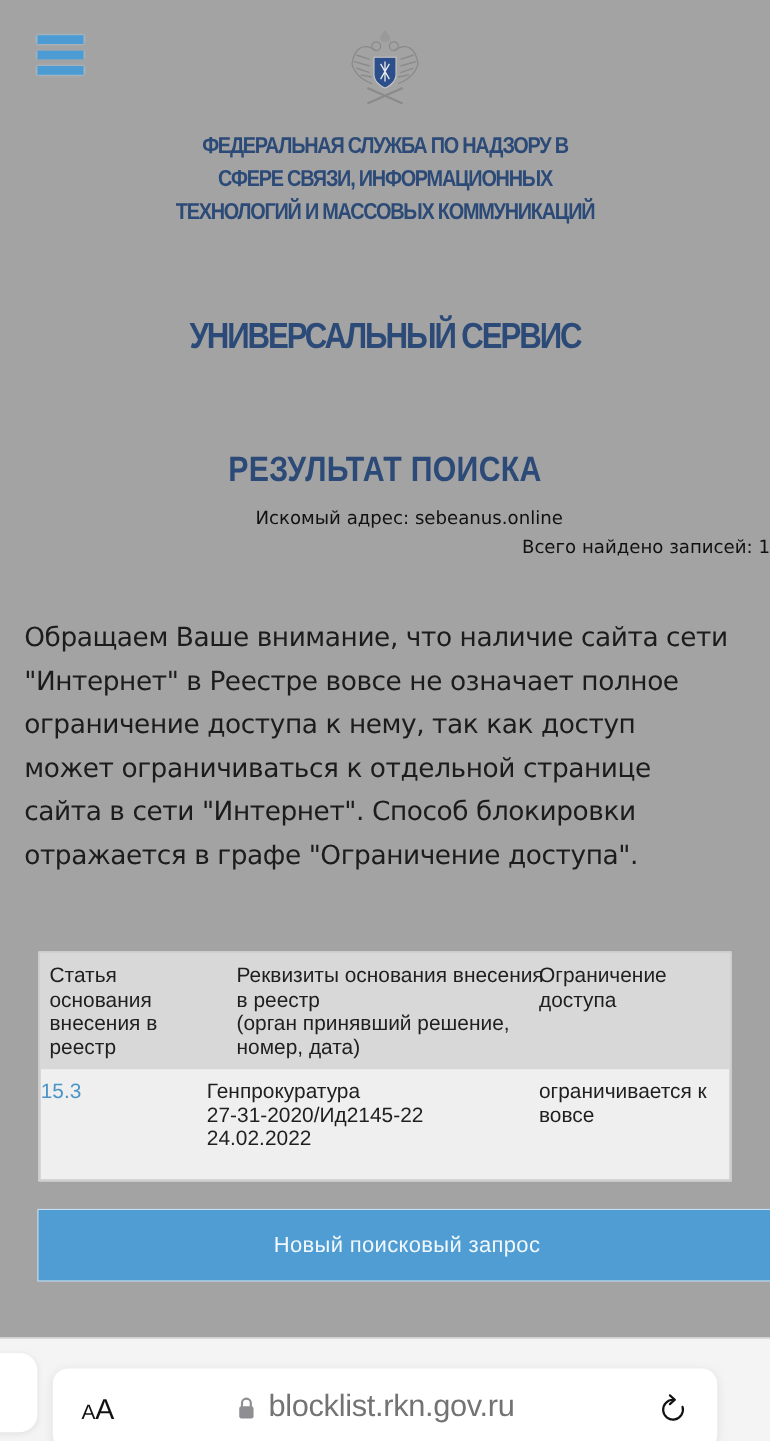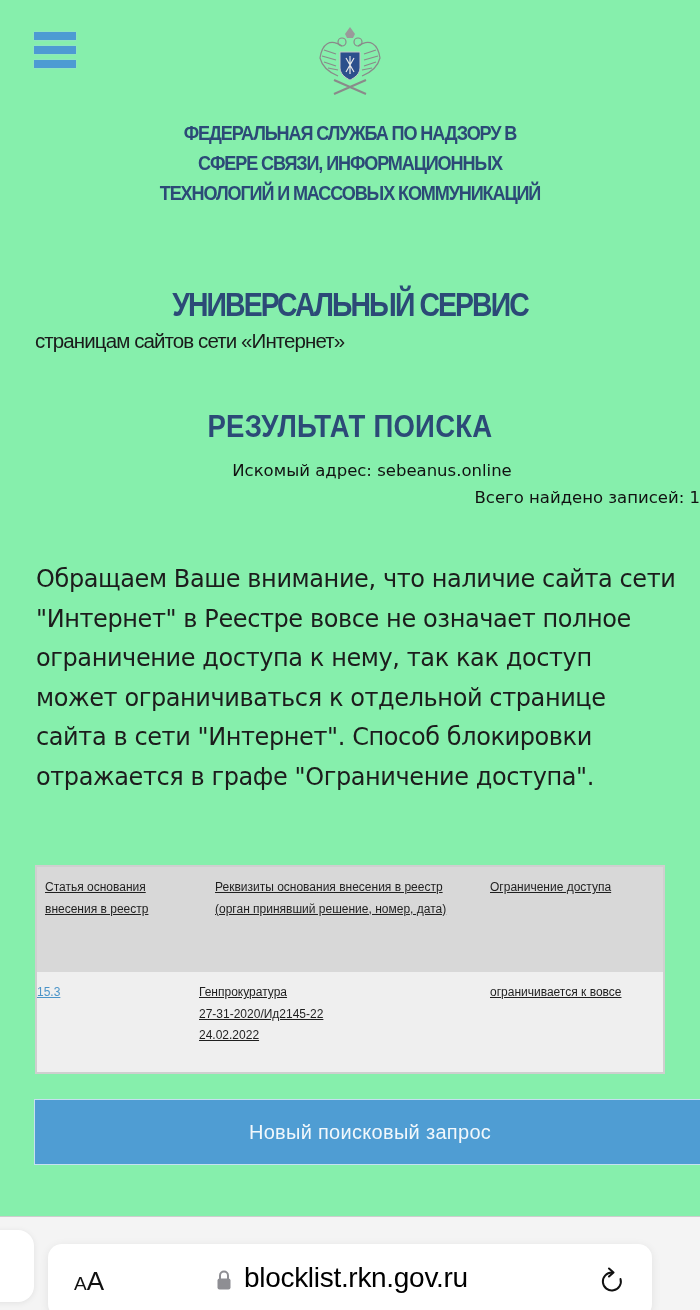--- a/index.html
+++ b/index.html
@@ -3,21 +3,21 @@
 <meta charset="utf-8">
 <style>
   * { box-sizing: border-box; margin: 0; padding: 0; }
   html, body { width: 700px; height: 1310px; overflow: hidden; }
   body {
     background: #e6e6e6;
     font-family: "DejaVu Sans", sans-serif;
     position: relative;
     color: #111;
   }
-  .page { position: absolute; left: 0; top: 0; width: 700px; height: 1216px; background: #86efac; }
+  .page { position: absolute; left: 0; top: 0; width: 700px; height: 1216px; background: #a3a3a3; }
 
   .menu-btn { position: absolute; left: 34px; top: 32px; width: 42px; height: 38px; cursor: pointer; }
   .menu-btn span {
     position: absolute; left: 0; width: 42px; height: 8px;
     background: #4d9bd3; box-shadow: 0 0 2px #a9d2ef;
   }
   .menu-btn span:nth-child(1) { top: 0; }
   .menu-btn span:nth-child(2) { top: 14px; }
   .menu-btn span:nth-child(3) { top: 28px; }
 
@@ -50,40 +50,40 @@
     font-size: 32px; letter-spacing: 0.3px; transform: scaleX(0.86);
   }
   .meta {
     position: absolute; left: 0; width: 700px; text-align: center;
     font-family: "DejaVu Sans", sans-serif; font-size: 16.5px; color: #111; padding-left: 44px;
   }
   .meta.addr { top: 461px; }
   .meta.count { top: 488px; text-align: right; }
 
   .notice {
-    position: absolute; left: 36px; top: 560px; width: 640px;
+    position: absolute; left: 22px; top: 560px; width: 640px;
     font-family: "DejaVu Sans", sans-serif; font-size: 24px;
     line-height: 39.5px; color: #1c1c1c; letter-spacing: -0.4px;
   }
 
   .results-table {
     position: absolute; left: 35px; top: 865px; width: 630px; height: 209px;
     border: 2px solid #cfcfcf; background: #efefef;
   }
   .thead { position: absolute; left: 0; top: 0; width: 626px; height: 105px; background: #d8d8d8; }
   .th, .td {
     position: absolute; font-family: "Liberation Sans", sans-serif;
-    font-size: 12px; line-height: 21.5px; color: #1f1f1f; text-decoration: underline;
+    font-size: 19px; line-height: 21.5px; color: #1f1f1f;
   }
   .th.c1 { left: 8px; top: 10px; width: 120px; }
   .th.c2 { left: 151px; top: 10px; width: 290px; margin-left: 27px; }
   .th.c3 { left: 453px; top: 10px; width: 170px; }
   .td { top: 115px; }
   .td.c1 { left: 0; color: #4b94c8; cursor: pointer; }
-  .td.c2 { left: 162px; width: 290px; }
+  .td.c2 { left: 151px; width: 290px; }
   .td.c3 { left: 453px; width: 165px; }
 
   .new-search-btn {
     position: absolute; left: 35px; top: 1100px; width: 670px; height: 64px;
     background: #4f9dd3; color: #f2f8fc; border: none;
     font-family: "Liberation Sans", sans-serif; font-size: 20px; letter-spacing: 0.3px;
     cursor: pointer; display: flex; align-items: center; justify-content: center;
     box-shadow: 0 0 0 1px #c7e0f1;
   }
 
@@ -101,21 +101,21 @@
   }
   .aa-btn {
     position: absolute; left: 26px; top: 22px;
     font-family: "Liberation Sans", sans-serif; color: #111; cursor: pointer;
   }
   .aa-btn .small { font-size: 19px; }
   .aa-btn .big { font-size: 26px; }
   .lock-icon { position: absolute; left: 168px; top: 25px; width: 16px; height: 22px; }
   .url-text {
     position: absolute; left: 196px; top: 18px;
-    font-family: "Liberation Sans", sans-serif; font-size: 28px; color: #000000;
+    font-family: "Liberation Sans", sans-serif; font-size: 28px; color: #737373;
     letter-spacing: -0.3px; cursor: pointer;
   }
   .reload-icon { position: absolute; left: 550px; top: 22px; width: 30px; height: 30px; cursor: pointer; }
 </style>
 </head>
 <body>
 
 <div class="page">
 
   <div class="menu-btn">
@@ -140,21 +140,20 @@
   </svg>
 
   <div class="agency">
     <div>ФЕДЕРАЛЬНАЯ СЛУЖБА ПО НАДЗОРУ В</div>
     <div>СФЕРЕ СВЯЗИ, ИНФОРМАЦИОННЫХ</div>
     <div>ТЕХНОЛОГИЙ И МАССОВЫХ КОММУНИКАЦИЙ</div>
   </div>
 
   <div class="service-title">УНИВЕРСАЛЬНЫЙ СЕРВИС</div>
   <div class="service-sub">
-    <div>страницам сайтов сети «Интернет»</div>
   </div>
 
   <div class="result-title">РЕЗУЛЬТАТ ПОИСКА</div>
   <div class="meta addr">Искомый адрес: sebeanus.online</div>
   <div class="meta count">Всего найдено записей: 1</div>
 
   <div class="notice">Обращаем Ваше внимание, что наличие сайта сети "Интернет" в Реестре вовсе не означает полное ограничение доступа к нему, так как доступ может ограничиваться к отдельной странице сайта в сети "Интернет". Способ блокировки отражается в графе "Ограничение доступа".</div>
 
   <div class="results-table">
     <div class="thead">

